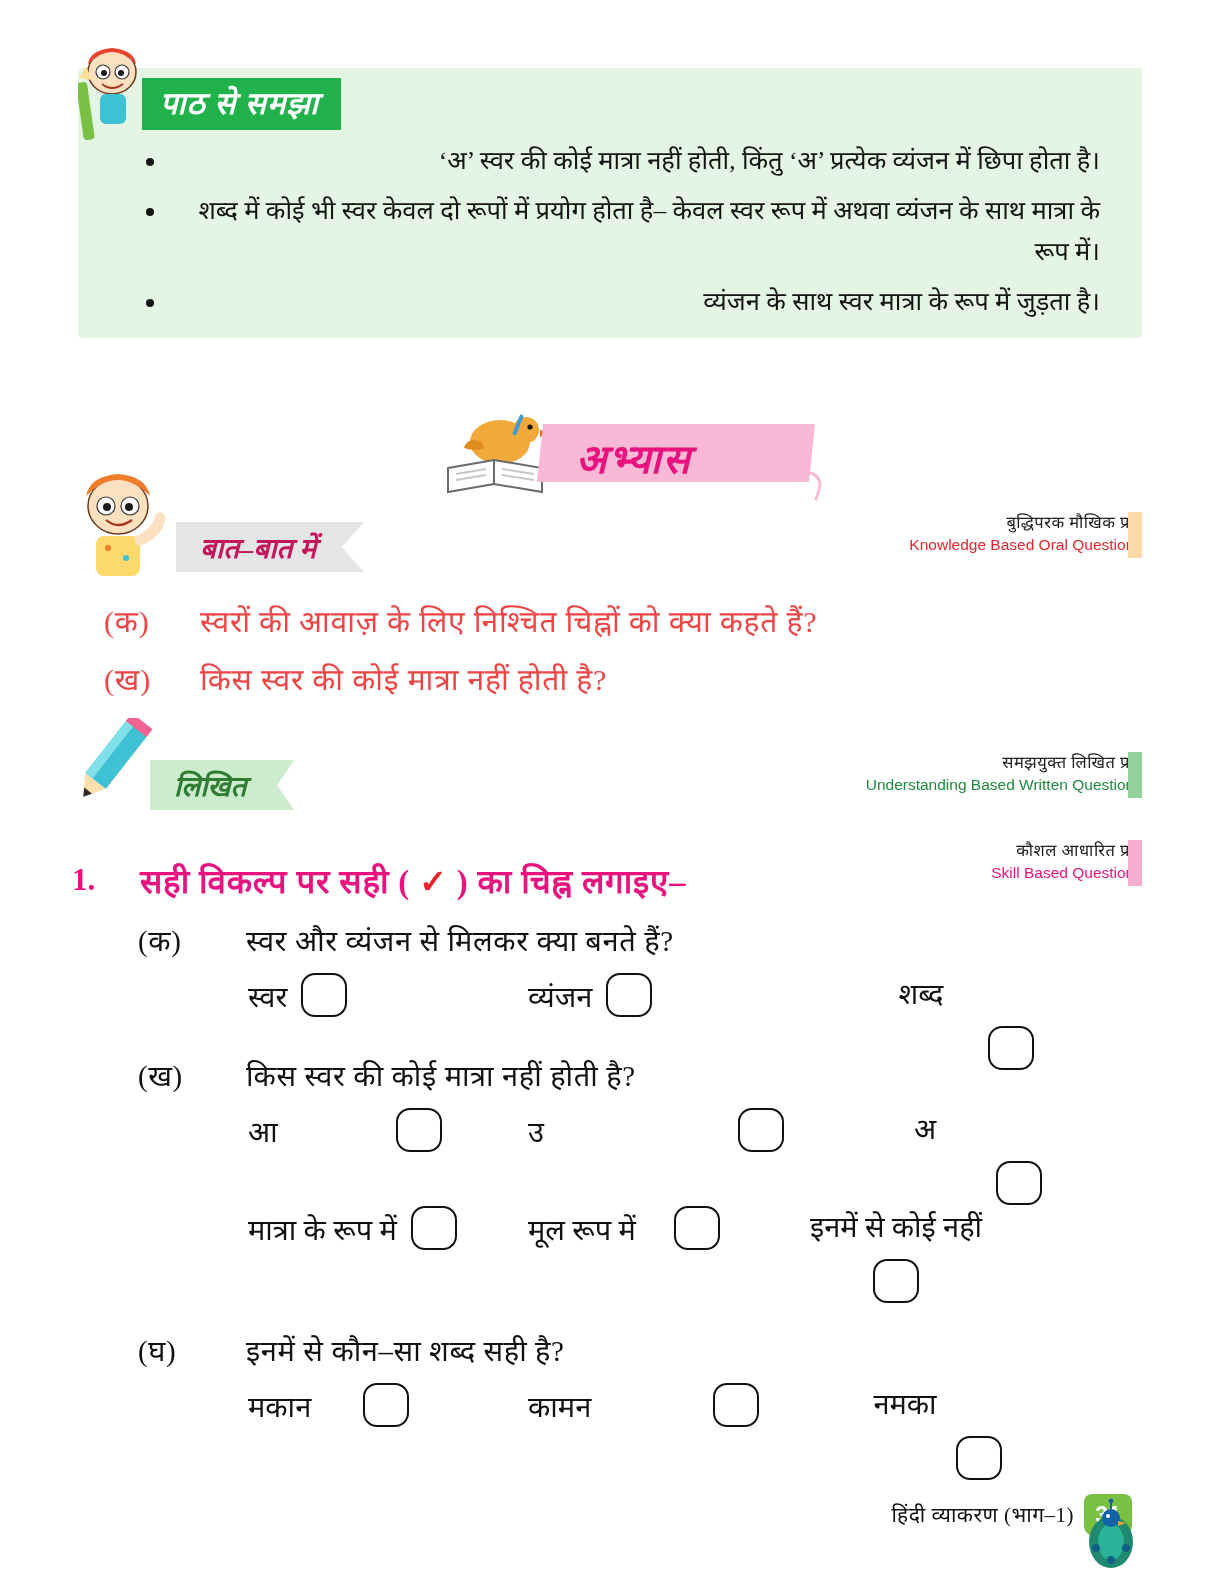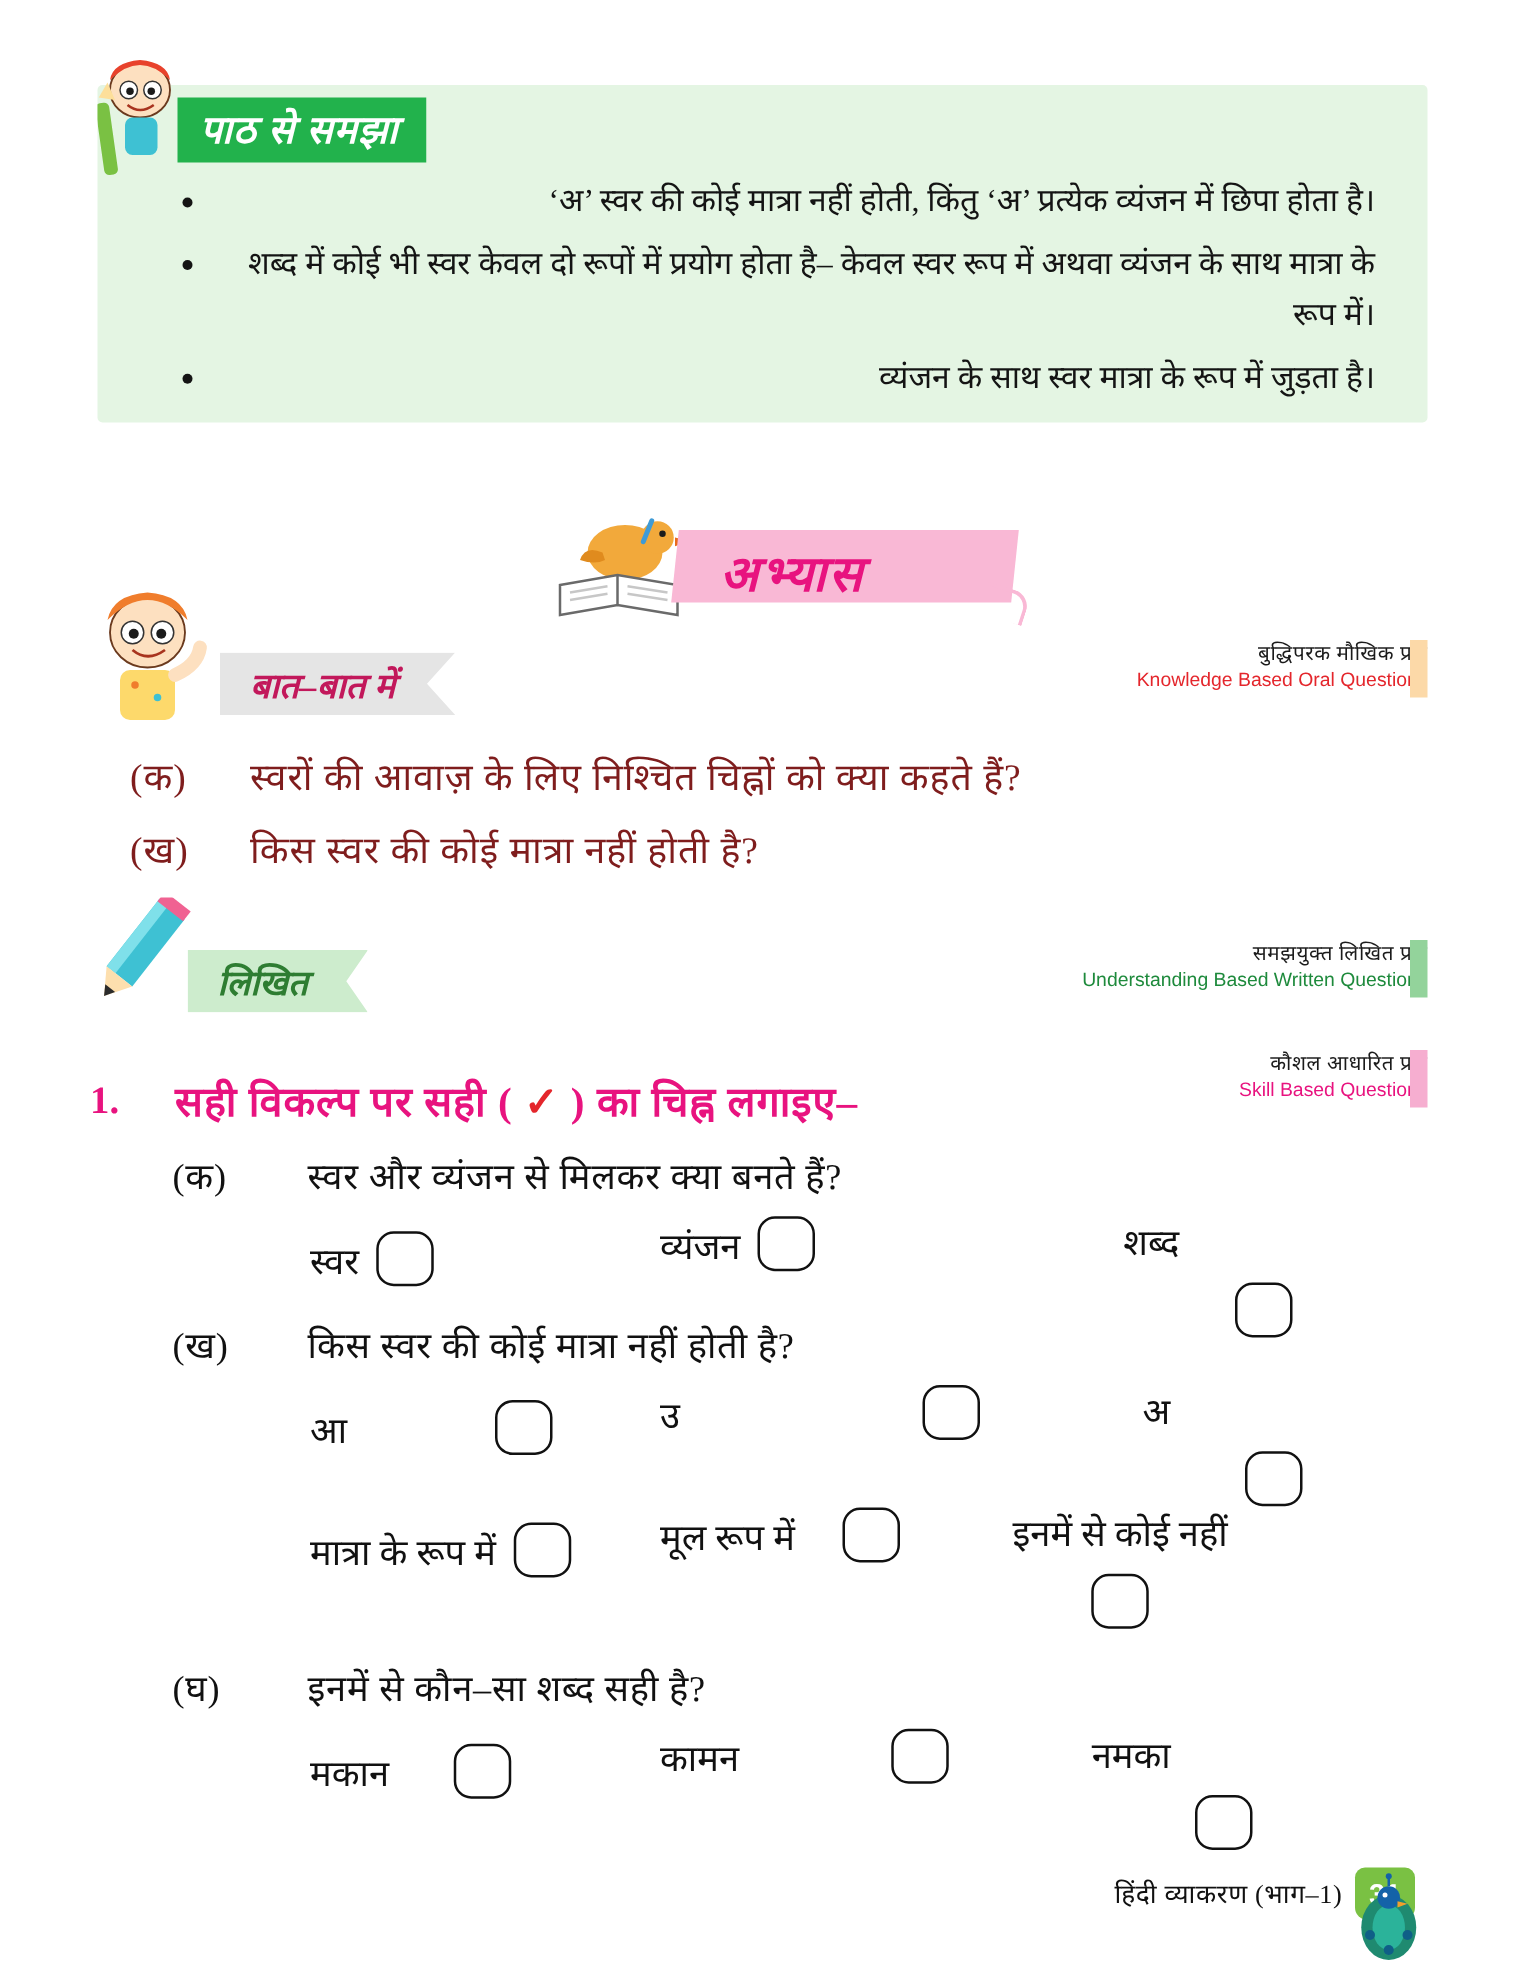--- a/index.html
+++ b/index.html
@@ -157,21 +157,21 @@
 
   #tag-skill { top: 840px; }
   #tag-skill .en { color: #e8137f; }
   #bar-skill { top: 840px; background: #f6aed0; }
 
   
   .oral-q {
     position: absolute;
     font-family: "Liberation Serif", serif;
     font-size: 30px;
-    color: #7f1d1d;
+    color: #ef4444;
     letter-spacing: .8px;
     white-space: nowrap;
   }
   .oral-q .lbl { display: inline-block; width: 96px; }
   #oral-k { left: 104px; top: 600px; }
   #oral-kh { left: 104px; top: 658px; }
 
   
   .q-number {
     position: absolute;
@@ -218,21 +218,21 @@
     white-space: nowrap;
   }
   .opt-box {
     width: 46px;
     height: 44px;
     border: 2.5px solid #111;
     border-radius: 14px;
     background: #fff;
     flex: 0 0 auto;
   }
-  .o1 { left: 110px; margin-top: 12px; }
+  .o1 { left: 110px; }
   .o2 { left: 390px; }
   .o3 { left: 670px; flex-direction: column; }
   .opt-wide .o1 { left: 110px; }
   .opt-wide .o2 { left: 390px; }
   .opt-wide .o3 { left: 672px; }
 
   #mcq-a { top: 920px; }
   #mcq-b { top: 1055px; }
   #mcq-c { top: 1192px; }
   #mcq-d { top: 1330px; }

